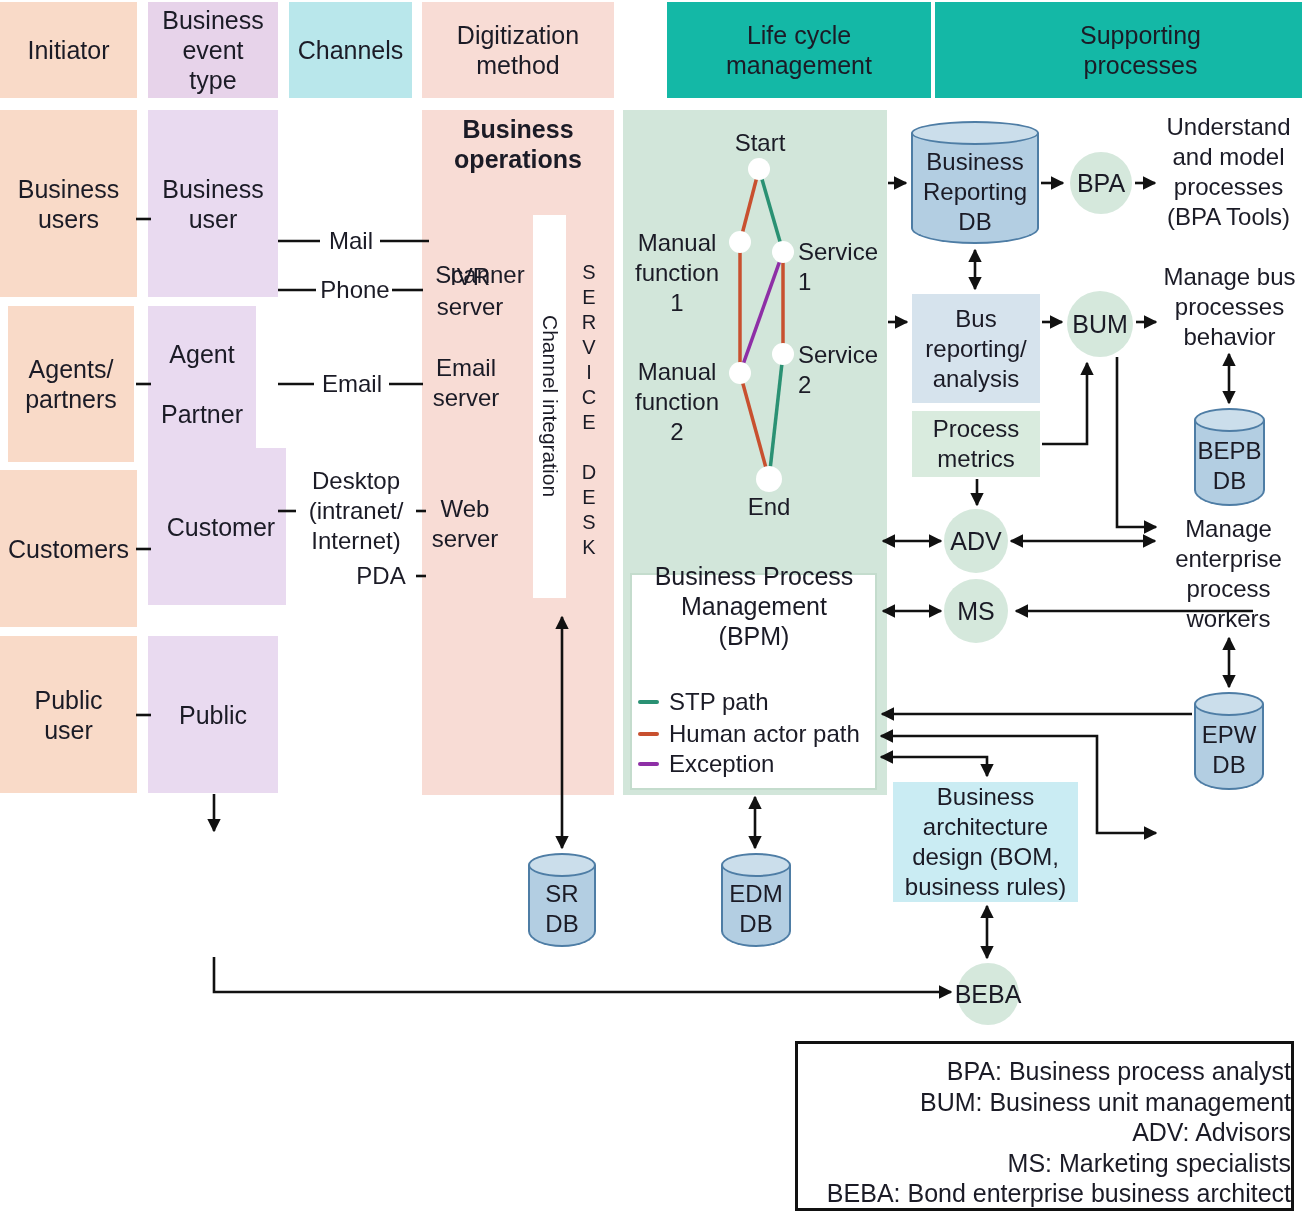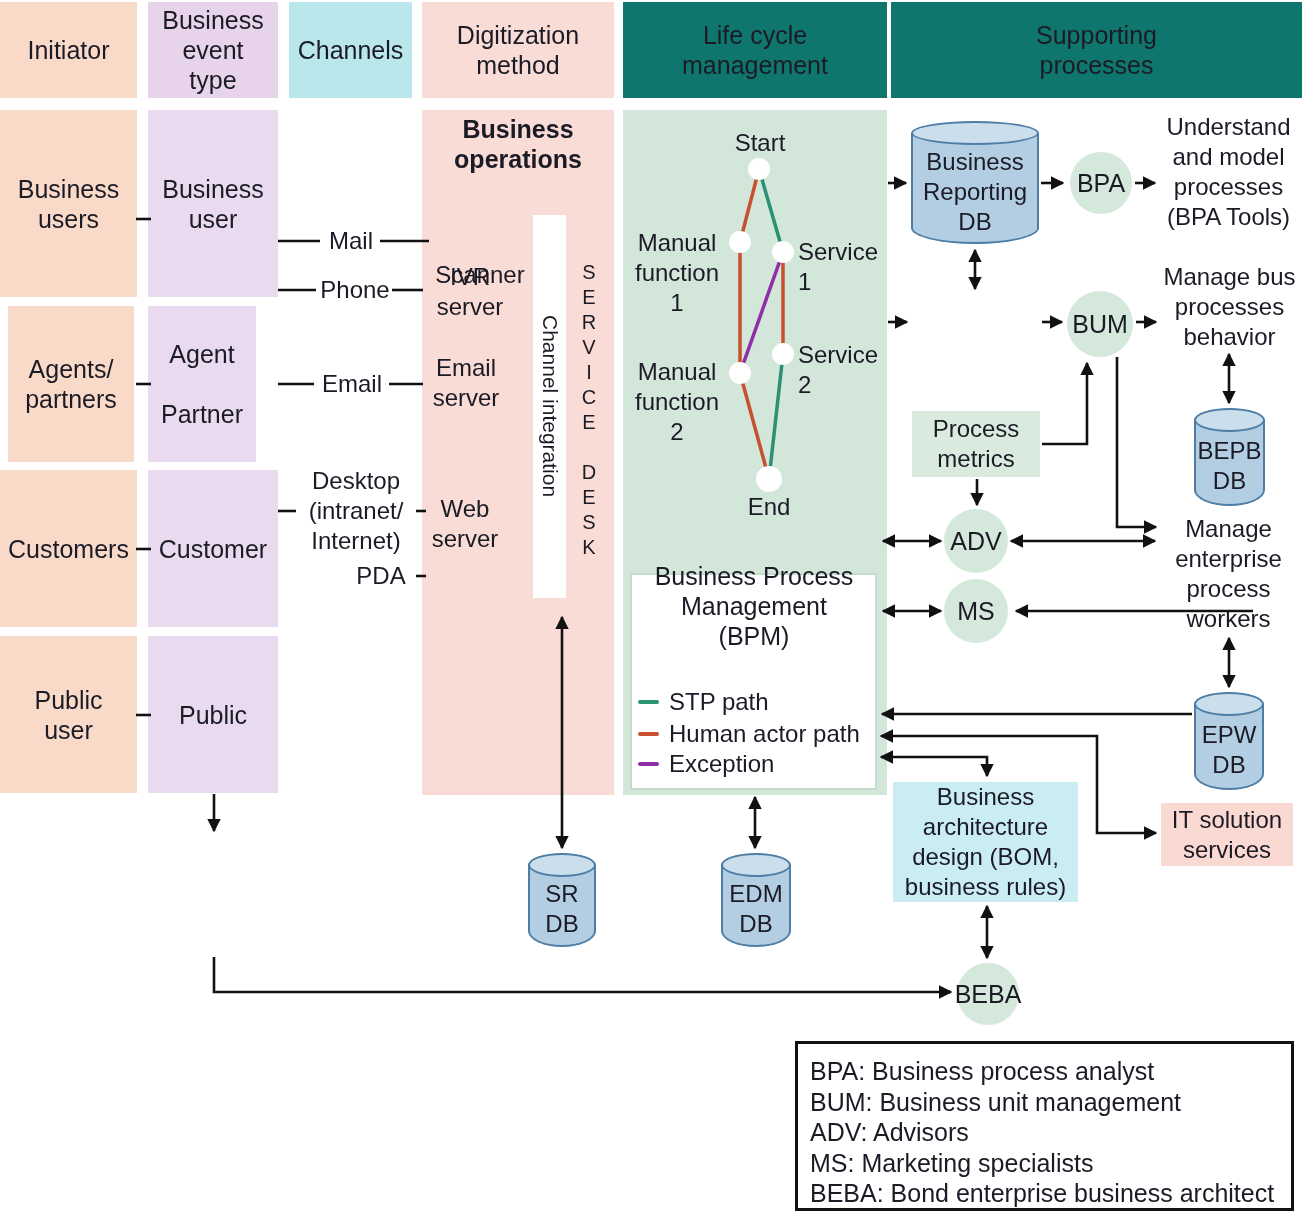--- a/index.html
+++ b/index.html
@@ -10,21 +10,21 @@
   .pre{white-space:pre-line;}
   .hdr{font-size:25px;line-height:30px;}
   .bodytxt{font-size:25px;line-height:30px;}
   .lbl{font-size:24px;line-height:30px;}
   .peach{background:#f9dac8;}
   .lav{background:#e9daf0;}
   .lavh{background:#e7d3ea;}
   .cyan{background:#b9e7eb;}
   .pink{background:#f8dcd5;}
   .green{background:#d2e6da;}
-  .greenh{background:#0f766e;}
+  .greenh{background:#14b8a6;margin-left:44px;}
   .role{position:absolute;border-radius:50%;background:#d5e8dc;display:flex;align-items:center;justify-content:center;font-size:25px;}
   .cyl{position:absolute;}
   .cyl-top{position:absolute;left:0;right:0;top:0;height:24px;border-radius:50%;background:#cbdeeb;border:2.5px solid #4e7da5;box-sizing:border-box;}
   .cyl-body{position:absolute;left:0;right:0;top:12px;bottom:0;background:#b3cee2;border:2.5px solid #4e7da5;border-top:none;border-radius:0 0 50% 50%/0 0 16px 16px;box-sizing:border-box;}
   .cyl-label{position:absolute;left:0;right:0;top:18px;bottom:0;display:flex;align-items:center;justify-content:center;text-align:center;white-space:pre-line;font-size:24px;line-height:30px;}
   .bpmbox{background:#fff;border:2px solid #c4dccd;box-sizing:border-box;}
   .legendrow{position:absolute;display:flex;align-items:center;gap:10px;font-size:24px;}
   .dash{display:inline-block;width:21px;height:4px;border-radius:2px;flex:0 0 auto;}
   .vert{writing-mode:vertical-rl;font-size:21px;}
   .abbrbox{border:3px solid #111;box-sizing:border-box;background:#fff;font-size:25px;line-height:30.5px;padding:12px 0 0 12px;}
@@ -77,21 +77,21 @@
 
   <div class="abs flex bodytxt lav" style="left:148px;top:110px;width:130px;height:187px;">
       <span class="pre">Business
 user</span>
     </div>
   <div class="abs flex bodytxt lav" style="left:148px;top:306px;width:108px;height:156px;">
       <span class="pre">Agent
 
 Partner</span>
     </div>
-  <div class="abs flex bodytxt lav" style="left:148px;top:470px;width:130px;height:157px;">
+  <div class="abs flex bodytxt lav" style="left:148px;top:448px;width:130px;height:157px;padding-left:8px;">
       <span class="pre">Customer</span>
     </div>
   <div class="abs flex bodytxt lav" style="left:148px;top:636px;width:130px;height:157px;">
       <span class="pre">Public</span>
     </div>
 
   <div class="abs flex lbl" style="left:322px;top:226px;width:58px;height:30px;">
       <span>Mail</span>
     </div>
   <div class="abs flex lbl" style="left:318px;top:275px;width:74px;height:30px;">
@@ -196,20 +196,25 @@
   <div class="role" style="left:1070px;top:152px;width:62px;height:62px;">
       <span>BPA</span>
     </div>
   <div class="abs flex lbl" style="left:1155px;top:112px;width:147px;height:120px;">
       <span class="pre">Understand
 and model
 processes
 (BPA Tools)</span>
     </div>
 
+  <div class="abs flex lbl" style="left:912px;top:294px;width:128px;height:109px;background:#d6e3ed;">
+      <span class="pre">Bus
+reporting/
+analysis</span>
+    </div>
   <div class="role" style="left:1067px;top:291px;width:66px;height:66px;">
       <span>BUM</span>
     </div>
   <div class="abs flex lbl" style="left:1157px;top:262px;width:145px;height:90px;">
       <span class="pre">Manage bus
 processes
 behavior</span>
     </div>
 
   <div class="cyl" style="left:1194px;top:408px;width:71px;height:98px;">
@@ -236,24 +241,20 @@
 workers</span>
     </div>
 
   <div class="cyl" style="left:1194px;top:692px;width:70px;height:98px;">
     <div class="cyl-body"></div>
       <div class="cyl-top"></div>
     <div class="cyl-label">EPW
 DB</div>
   </div>
 
-  <div class="abs flex lbl" style="left:1161px;top:803px;width:132px;height:63px;background:#fbd9d3;">
-      <span class="pre">IT solution
-services</span>
-    </div>
   <div class="abs flex lbl" style="left:893px;top:782px;width:185px;height:120px;background:#caecf3;">
       <span class="pre">Business
 architecture
 design (BOM,
 business rules)</span>
     </div>
   <div class="role" style="left:957px;top:963px;width:62px;height:62px;">
       <span>BEBA</span>
     </div>
 
@@ -263,21 +264,21 @@
     <div class="cyl-label">SR
 DB</div>
   </div>
   <div class="cyl" style="left:721px;top:853px;width:70px;height:94px;">
     <div class="cyl-body"></div>
       <div class="cyl-top"></div>
     <div class="cyl-label">EDM
 DB</div>
   </div>
 
-  <div class="abs abbrbox" style="left:795px;top:1041px;width:499px;height:170px;">
+  <div class="abs abbrbox" style="left:795px;top:1041px;width:499px;height:170px;text-align:right;">
     <div>BPA: Business process analyst</div>
     <div>BUM: Business unit management</div>
     <div>ADV: Advisors</div>
     <div>MS: Marketing specialists</div>
     <div>BEBA: Bond enterprise business architect</div>
   </div>
 
   <svg class="overlay" width="1302" height="1215" viewBox="0 0 1302 1215">
     <defs>
       <marker id="ah" viewBox="0 0 10 10" refX="9" refY="5" markerWidth="5.2" markerHeight="5.2" orient="auto-start-reverse">

